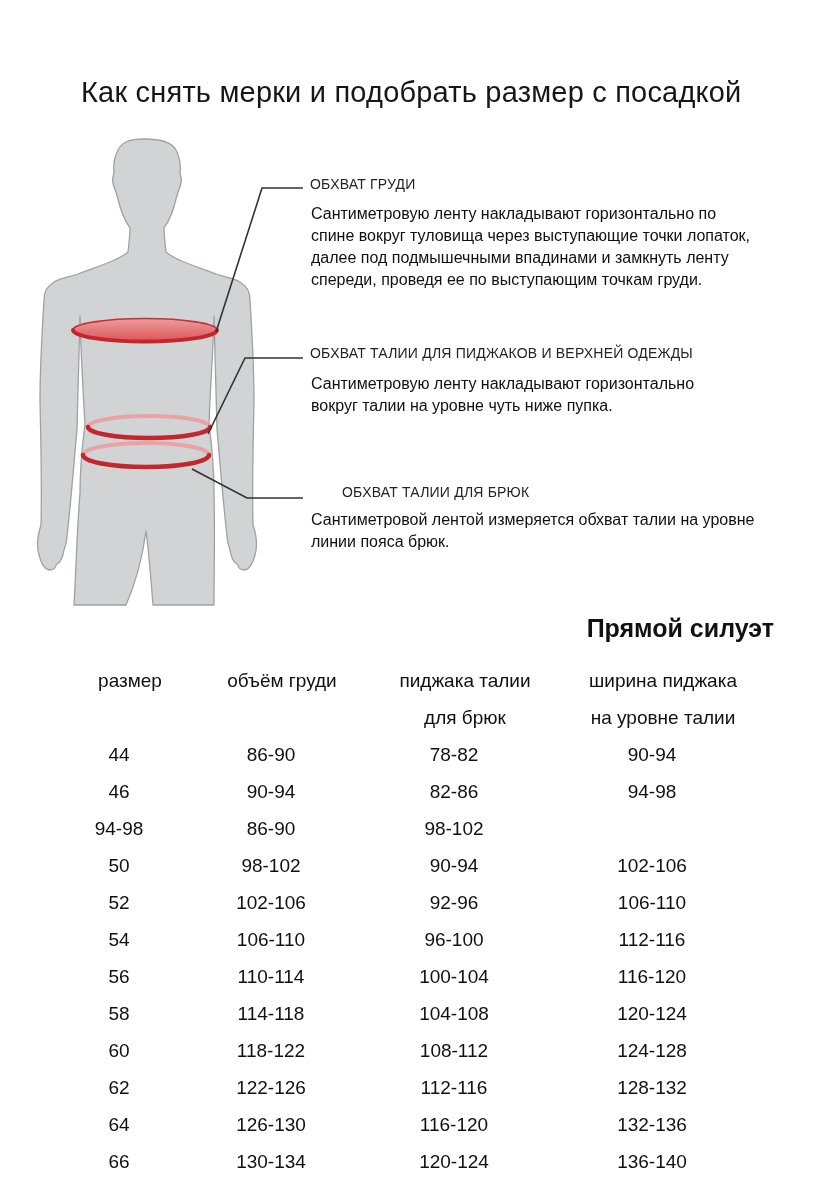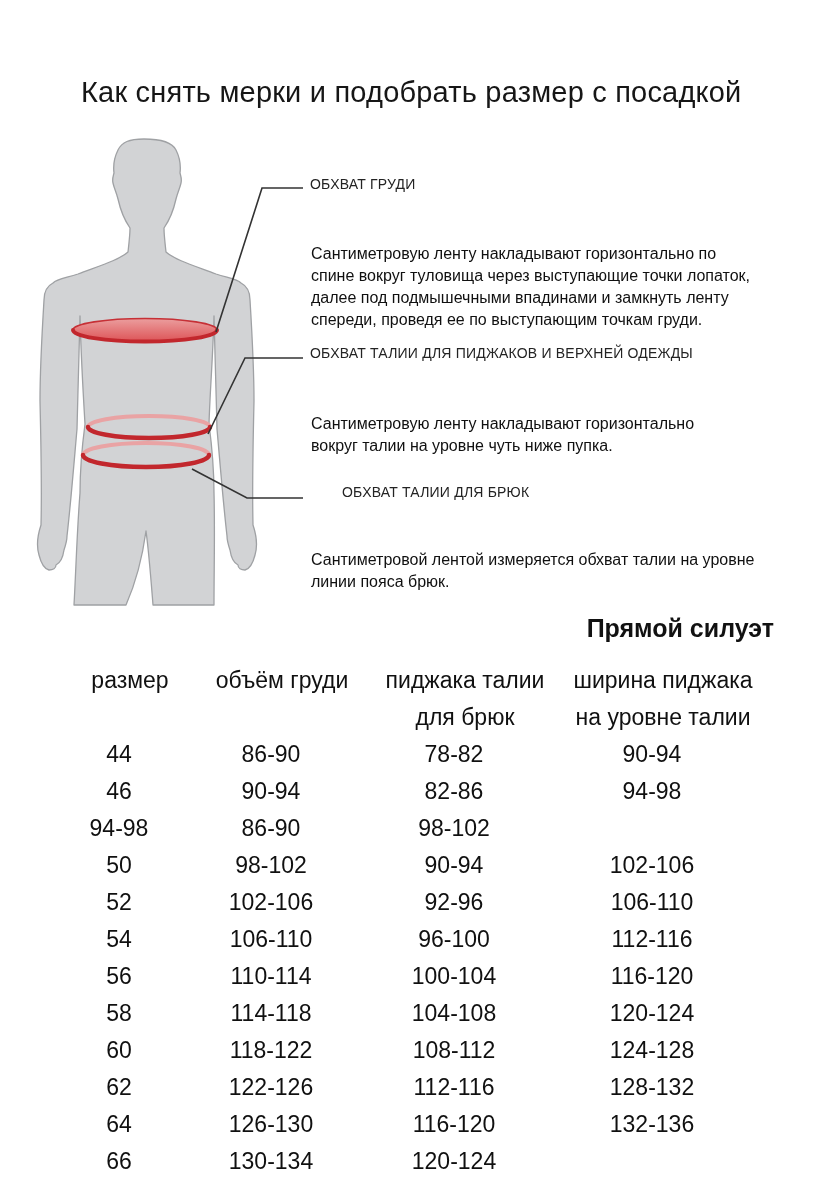--- a/index.html
+++ b/index.html
@@ -11,39 +11,39 @@
   .abs{position:absolute;}
   .page-title{
     left:81px;top:76px;font-size:29px;font-weight:400;letter-spacing:0.2px;
     color:#161616;white-space:nowrap;
   }
   .figure-wrap{left:25px;top:133px;width:285px;height:475px;}
   .section-heading{
     font-size:14px;font-weight:400;color:#232323;white-space:nowrap;letter-spacing:0.2px;
   }
   .section-body{
-    font-size:16px;line-height:22px;color:#101010;white-space:pre-line;margin-top:40px;
+    font-size:16px;line-height:22px;color:#101010;white-space:pre-line;
   }
   .s1-h{left:310px;top:176px;}
   .s1-b{left:311px;top:203px;width:460px;}
   .s2-h{left:310px;top:345px;}
   .s2-b{left:311px;top:373px;width:460px;}
   .s3-h{left:310px;top:484px;margin-left:32px;}
   .s3-b{left:311px;top:509px;width:470px;}
   .table-title{
     left:60px;top:614px;width:714px;text-align:right;
     font-size:25px;font-weight:700;color:#111;
   }
   .thead{left:60px;top:662px;width:700px;display:grid;
     grid-template-columns:140px 164px 202px 194px;grid-auto-rows:37px;}
   .tbody{left:49px;top:736px;width:700px;}
   .trow{display:grid;grid-template-columns:140px 164px 202px 194px;height:37px;}
   .tcell,.hcell{
     display:flex;align-items:center;justify-content:center;
-    font-size:23px;color:#101010;white-space:nowrap;
+    font-size:19px;color:#101010;white-space:nowrap;
   }
 </style>
 </head>
 <body>
 
 <div class="abs page-title">Как снять мерки и подобрать размер с посадкой</div>
 
 <div class="abs figure-wrap">
   <svg width="285" height="475" viewBox="0 0 285 475" xmlns="http://www.w3.org/2000/svg">
     <defs>
@@ -210,14 +210,15 @@
     <div class="trow">
       <div class="tcell">64</div>
       <div class="tcell">126-130</div>
       <div class="tcell">116-120</div>
       <div class="tcell">132-136</div>
     </div>
     <div class="trow">
       <div class="tcell">66</div>
       <div class="tcell">130-134</div>
       <div class="tcell">120-124</div>
+      <div class="tcell">136-140</div>
     </div>
   </div>
 
 </body></html>

